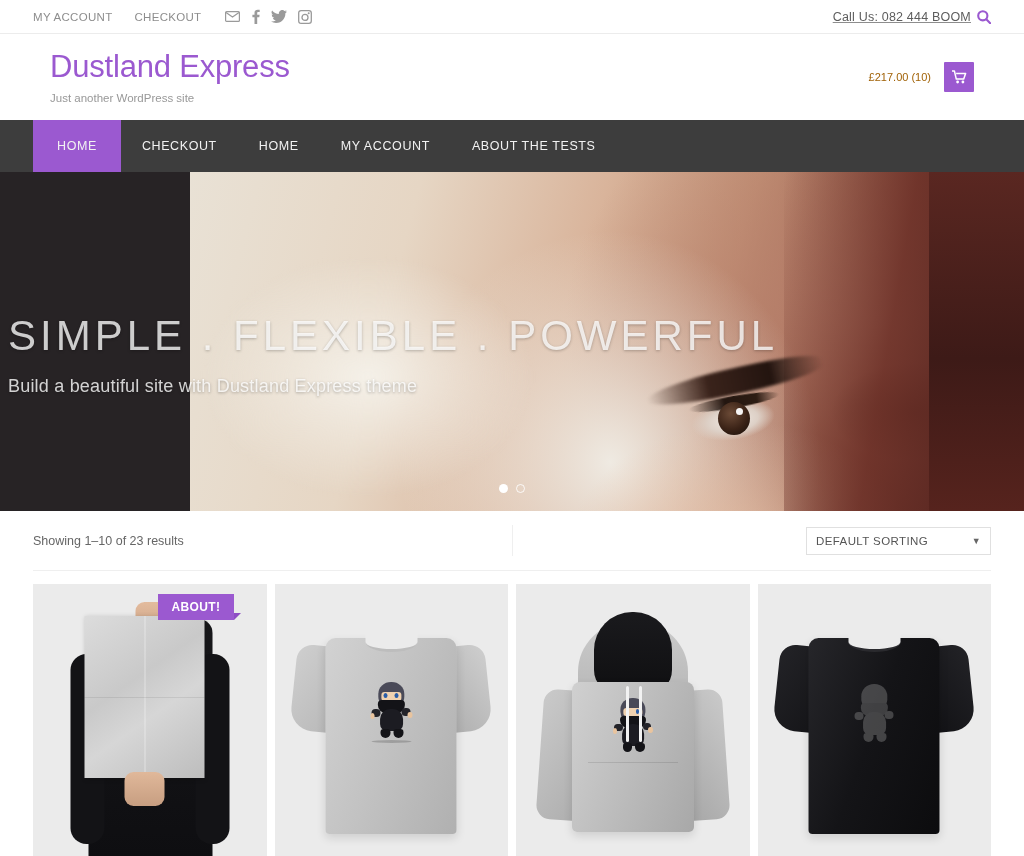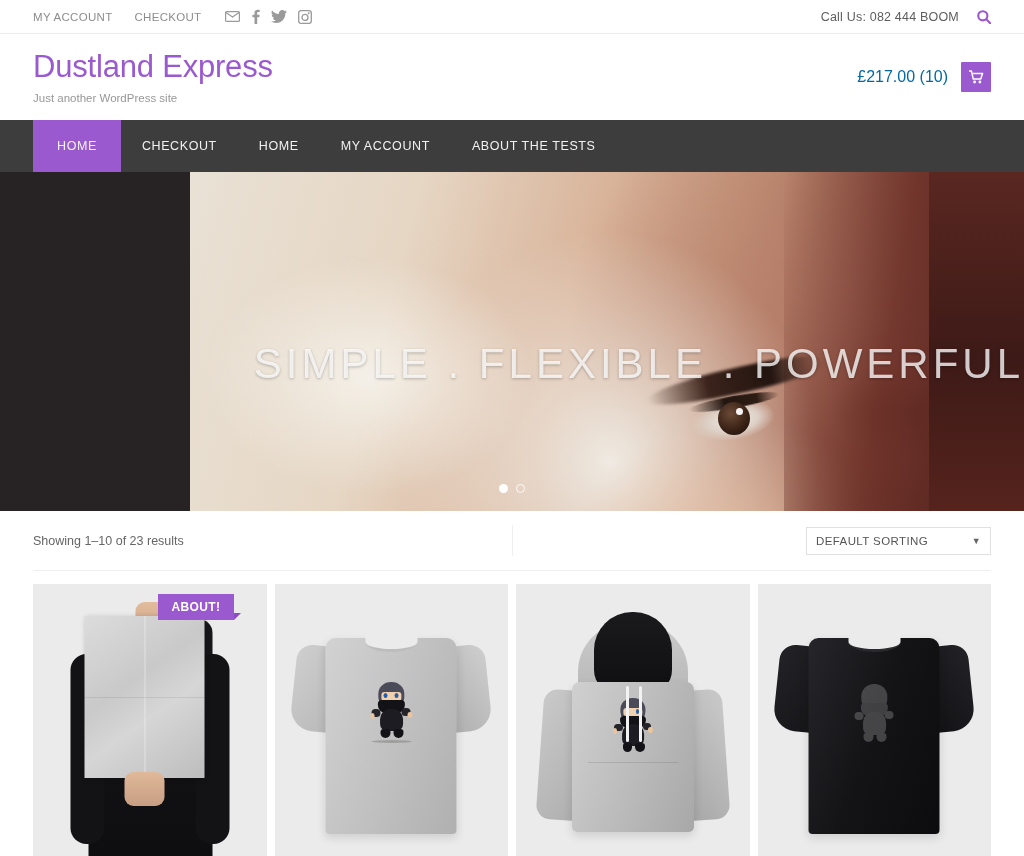--- a/index.html
+++ b/index.html
@@ -21,39 +21,39 @@
     color: #8d8d8d;
     letter-spacing: 0.2px;
   }
   .topbar-left { display: flex; align-items: center; gap: 0; }
   .topbar-link {
     color: #8d8d8d; text-decoration: none; text-transform: uppercase;
     margin-right: 22px; font-size: 11.5px; letter-spacing: .3px;
   }
   .social { display: flex; align-items: center; gap: 11px; margin-left: 2px; }
   .social svg { display: block; fill: #9a9a9a; }
-  .topbar-right { margin-left: auto; display: flex; align-items: center; gap: 18px; }
+  .topbar-right { margin-left: auto; display: flex; align-items: center; gap: 6px; text-decoration: underline; }
   .callus { font-size: 12.5px; color: #5d5d5d; }
   .search-icon svg { display:block; stroke: #9b59d0; fill: none; stroke-width: 2.1; }
 
   
   .header {
     height: 86px;
     display: flex;
     align-items: center;
-    padding: 0 33px;
+    padding: 0 50px;
   }
   .brand { display: flex; flex-direction: column; }
   .site-title {
     font-size: 31px; color: #9b59d0; font-weight: 400;
     letter-spacing: -0.2px; line-height: 1.1;
   }
   .tagline { font-size: 11.5px; color: #989898; margin-top: 7px; }
   .header-right { margin-left: auto; display: flex; align-items: center; gap: 13px; }
-  .cart-total { font-size: 16px; color: #0369a1; text-align: right; }
+  .cart-total { font-size: 11px; color: #a16207; text-align: right; }
   .cart-btn {
     width: 30px; height: 30px; background: #9b59d0;
     display: flex; align-items: center; justify-content: center;
     border: none; cursor: pointer; border-radius: 1px;
   }
   .cart-btn svg { display:block; fill: #fff; }
 
   
   .navbar {
     height: 52px; background: #3d3d3d;
@@ -119,21 +119,21 @@
     position:absolute; left:688px; top:224px; width:92px; height:12px;
     background: linear-gradient(90deg, rgba(30,18,12,0) 0%, #231610 40%, #2d1c13 75%, rgba(45,28,19,0) 100%);
     border-radius: 50%; transform: rotate(-10deg); filter: blur(.6px);
   }
   .hero-shirt {
     position:absolute; left:200px; top:60px; width:420px; height:290px;
     background: radial-gradient(ellipse 220px 160px at 40% 50%, #f4f0e8 0%, rgba(244,240,232,0) 75%);
     filter: blur(3px);
   }
   .hero-text {
-    position: absolute; left: 16px; right: 0; top: 140px; text-align: right; margin-top: 28px;
+    position: absolute; left: 8px; right: 0; top: 140px; text-align: left;
   }
   .hero-title {
     font-size: 42px; color: rgba(255,255,255,.78); font-weight: 300;
     letter-spacing: 4px;
     text-shadow: 0 1px 3px rgba(0,0,0,.25);
   }
   .hero-sub {
     margin-top: 16px; font-size: 18px; color: rgba(255,255,255,.8);
     letter-spacing: .2px; text-shadow: 0 1px 3px rgba(0,0,0,.3);
   }
@@ -424,20 +424,21 @@
     <div class="hero-brow"></div>
     <div class="hero-eye"></div>
     <div class="hero-lash"></div>
     <div class="hero-iris"></div>
     <div class="hero-pupil-glint"></div>
 
     <div class="hero-bg-dark"></div>
   </div>
   <div class="hero-text">
     <div class="hero-title">SIMPLE . FLEXIBLE . POWERFUL</div>
+    <div class="hero-sub">Build a beautiful site with Dustland Express theme</div>
   </div>
   <div class="hero-dots">
     <span class="dot active"></span>
     <span class="dot inactive"></span>
   </div>
 </section>
 
 <section class="shop">
   <div class="toolbar">
     <span class="result-count">Showing 1–10 of 23 results</span>

